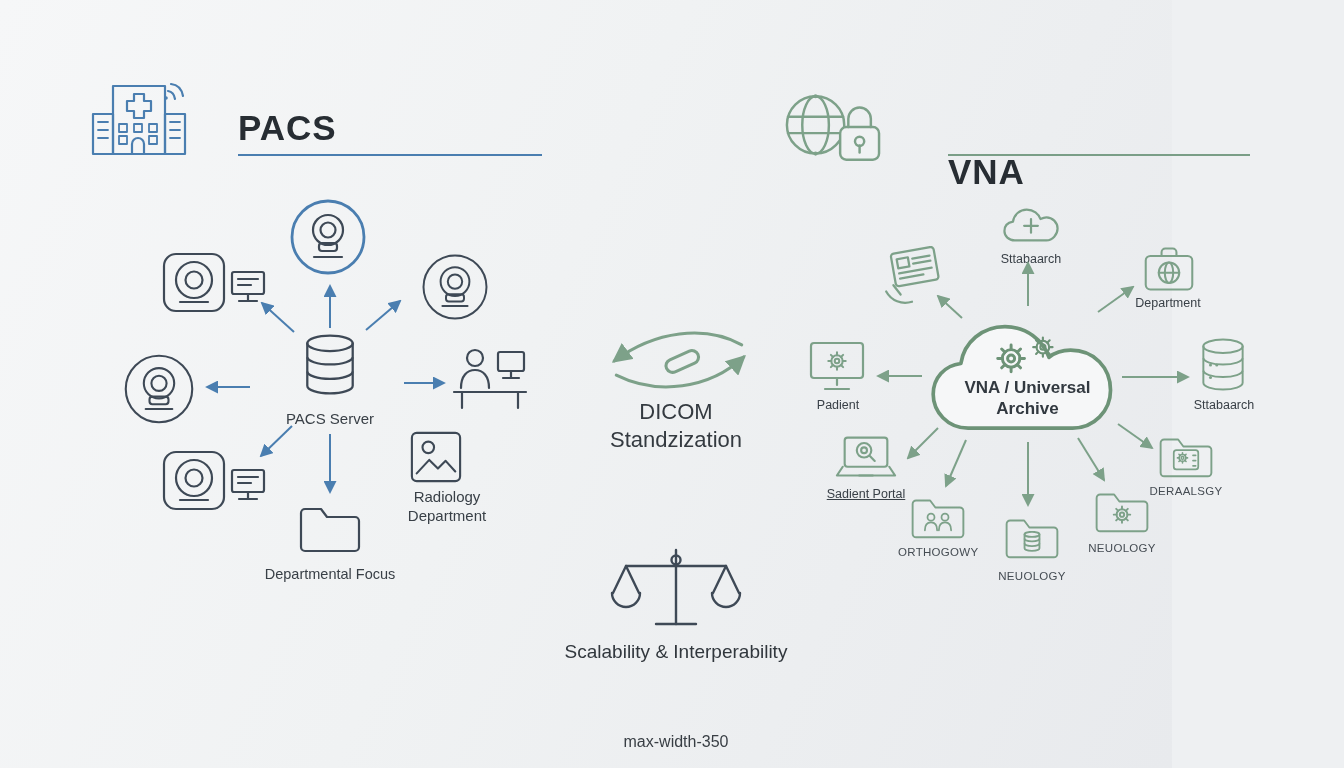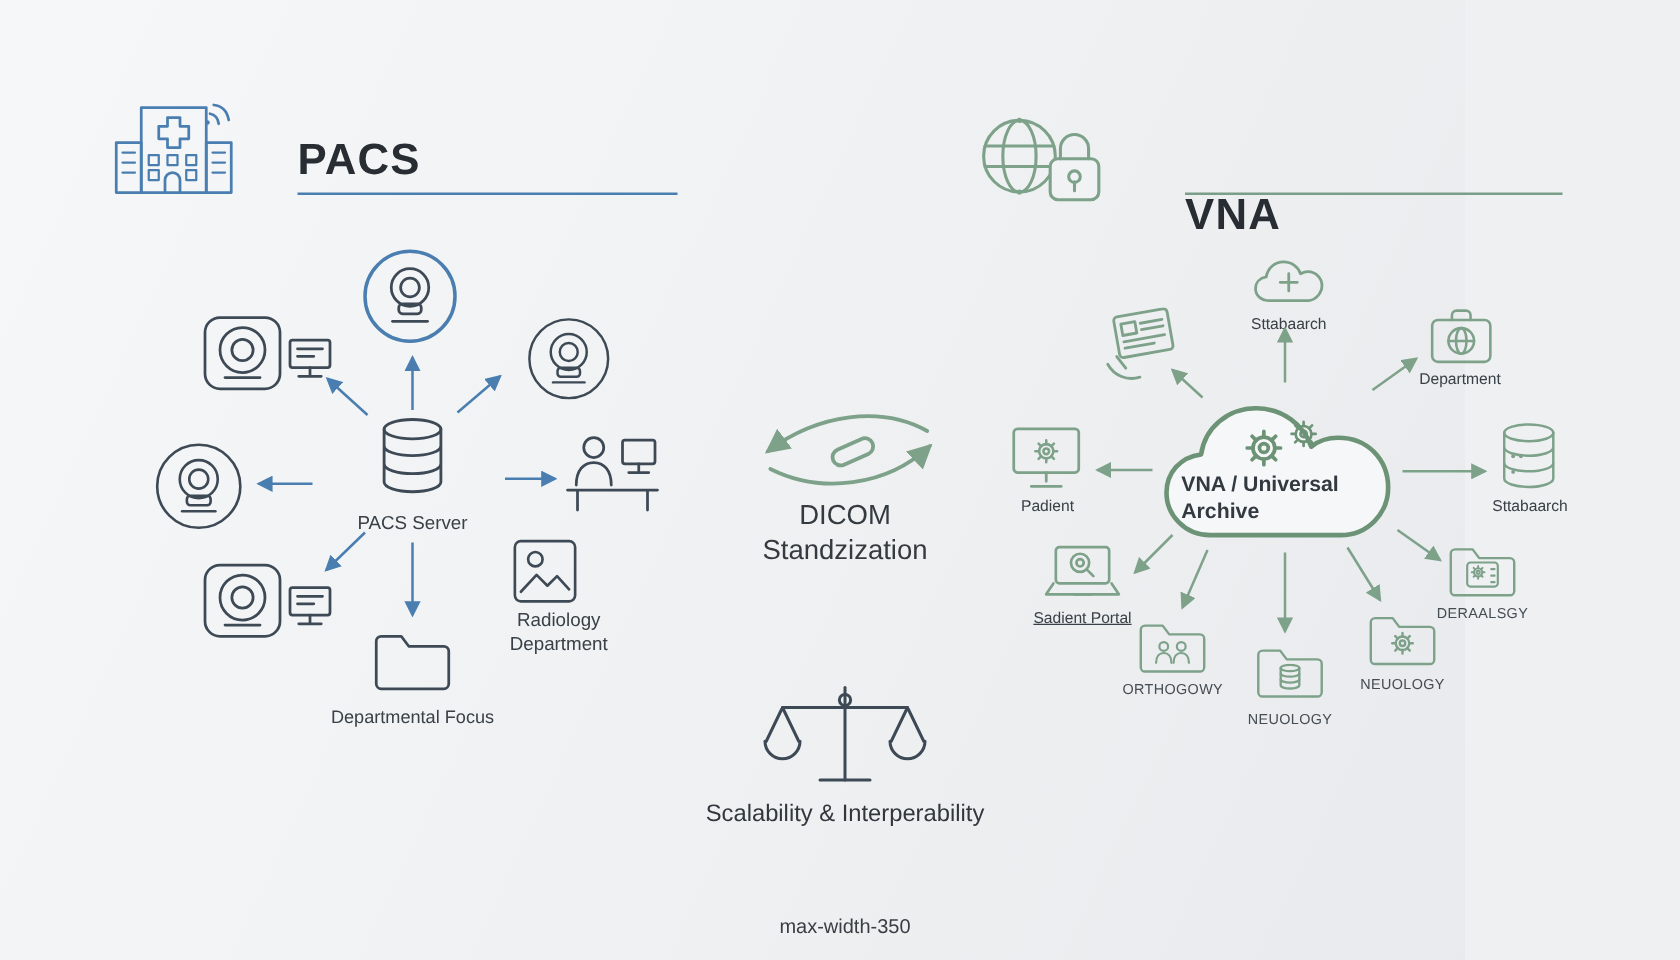--- a/index.html
+++ b/index.html
@@ -12,21 +12,21 @@
              stroke-linejoin:round; width:100%; height:100%; display:block; }
   .fdot { fill:currentColor; stroke:none; }
   .title { font-size:35px; font-weight:bold; color:#272d33; letter-spacing:1px; }
   .rule { height:2px; }
   .lbl { color:#394047; text-align:center; line-height:1.25; }
   .lbl-md { font-size:15px; }
   .lbl-sm { font-size:12.5px; }
   .lbl-xs { font-size:11.5px; letter-spacing:.3px; color:#454c53; }
   .lbl-big { font-size:19px; color:#31373d; }
   .footnote { font-size:16px; color:#383e44; text-align:center; }
-  .archive-label { position:absolute; left:20px; right:20px; top:68px; 
+  .archive-label { position:absolute; left:20px; right:20px; top:68px; text-align:center;
                    font-weight:bold; font-size:17px; line-height:1.22; color:#323940; }
   .arrows { position:absolute; left:0; top:0; width:1344px; height:768px; pointer-events:none; }
 </style>
 </head>
 <body>
 
 <svg width="0" height="0" style="position:absolute" aria-hidden="true">
   <defs>
     <marker id="mb" viewBox="0 0 10 10" refX="8.5" refY="5" markerWidth="6.5" markerHeight="6.5" orient="auto-start-reverse">
       <path d="M0 0 L10 5 L0 10 Z" fill="#4a7eb0"></path>

